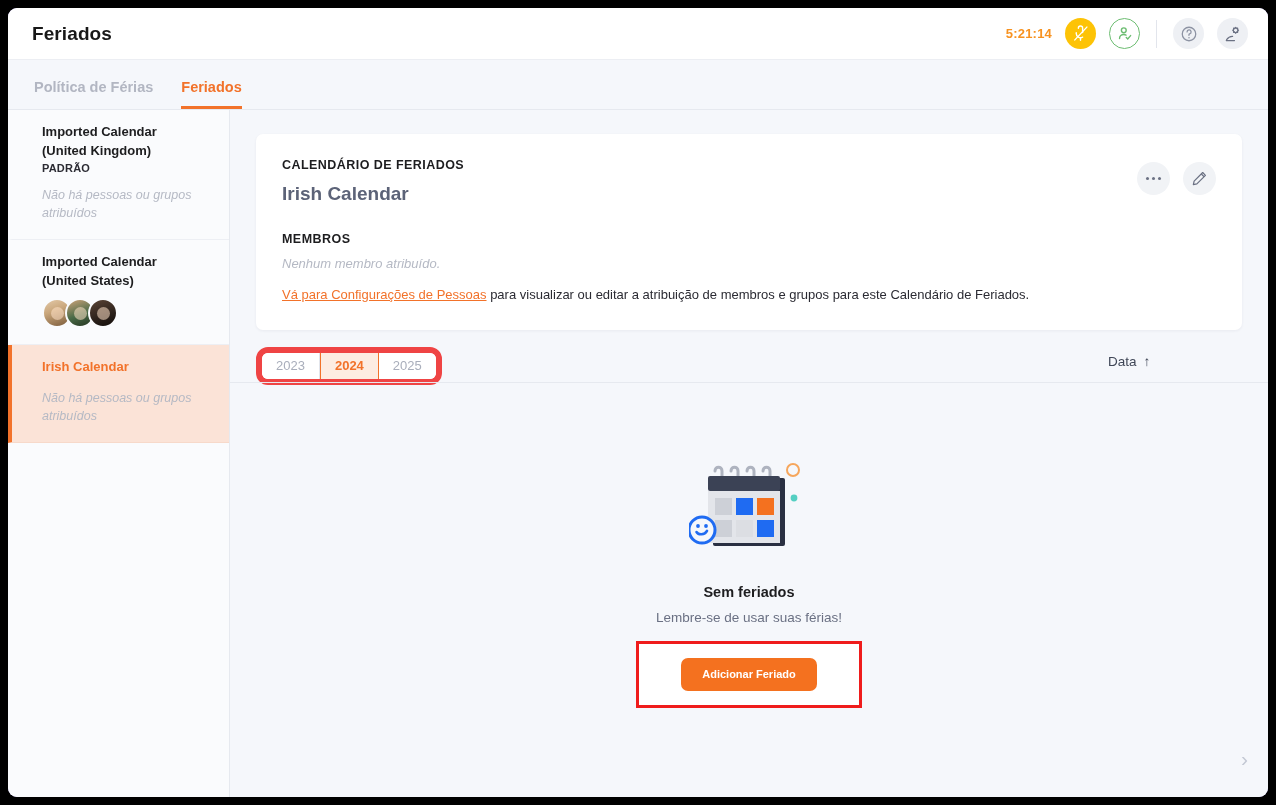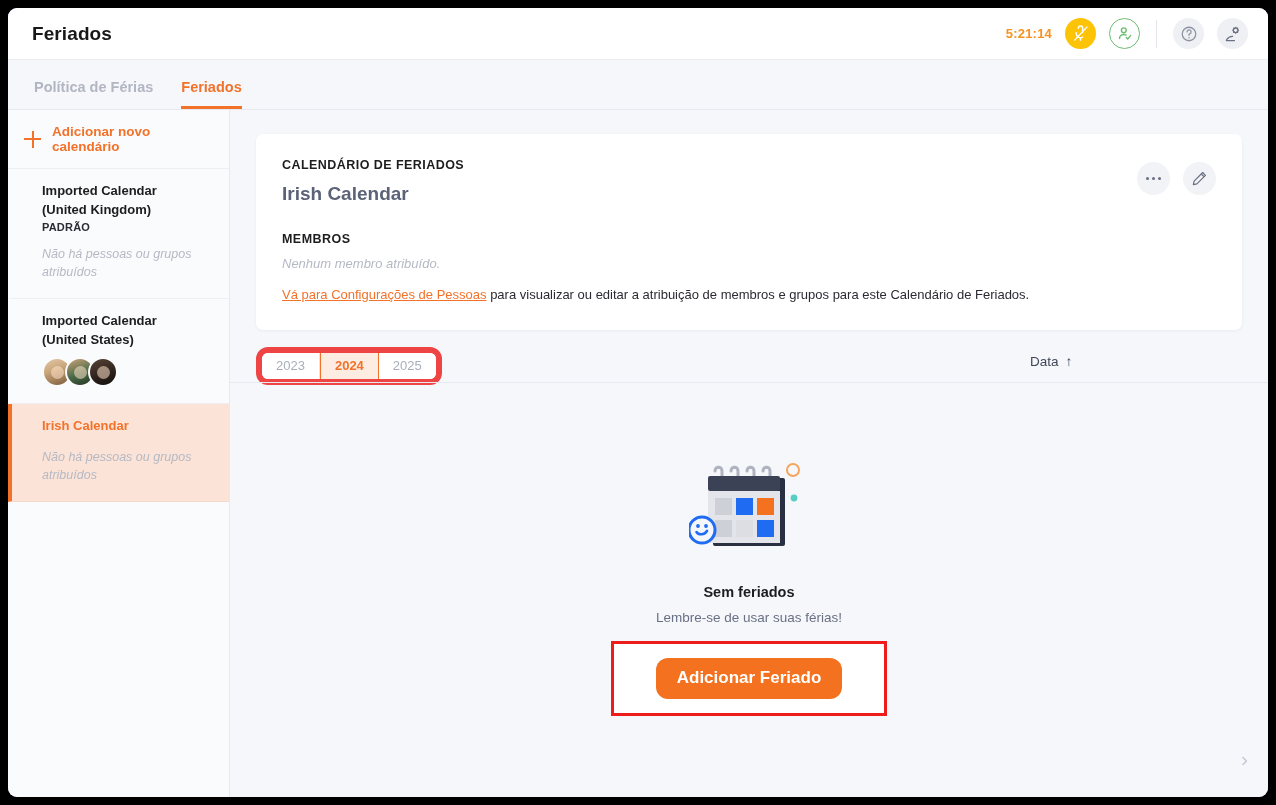--- a/index.html
+++ b/index.html
@@ -238,21 +238,21 @@
     padding: 5px 14px 6px;
     font-size: 13px; color: #a9aebb; background: #fff;
     border-right: 1px solid #e2e5ec; cursor: pointer;
   }
   .yearbtn:last-child { border-right: none; }
   .yearbtn.active {
     background: #fdece2; color: #f2722a; font-weight: bold;
     border-left: 1px solid #f2722a; border-right: 1px solid #f2722a;
   }
   .col-data {
-    position: absolute; left: 800px; top: 24px;
+    position: absolute; left: 878px; top: 24px;
     font-size: 13.5px; color: #3f4656;
     display: flex; align-items: center; gap: 7px;
   }
   .toolbar-rule {
     position: absolute; left: 0; right: 0; bottom: 0;
     height: 1px; background: #e6e9ef;
   }
 
   
   .empty {
@@ -267,23 +267,23 @@
     margin-top: 10px; font-size: 13.5px; color: #6a7083;
   }
   .redbox {
     margin-top: 16px;
     border: 3px solid #ef1c1c;
     background: #fff;
     padding: 14px 42px;
   }
   .add-btn {
     background: #f4711f; color: #fff;
-    border: none; border-radius: 12px;
+    border: none; border-radius: 7px;
     font-family: "Liberation Sans", sans-serif;
-    font-size: 17px; font-weight: bold;
+    font-size: 11px; font-weight: bold;
     padding: 10px 21px 11px;
     cursor: pointer;
     text-align: center;
   }
 
   .chev-next {
     position: absolute; right: 20px; bottom: 28px;
     color: #c3c8d4; font-size: 21px; cursor: pointer;
     line-height: 1;
   }
@@ -339,24 +339,20 @@
 
   <div class="tabbar">
     <div class="tab">Política de Férias</div>
     <div class="tab active">Feriados</div>
   </div>
 
   <div class="body">
 
     <div class="sidebar">
 
-      <div class="add-cal">
-        <span class="plus"></span>
-        <span class="add-cal-label">Adicionar novo calendário</span>
-      </div>
 
       <div class="cal-item">
         <div class="cal-name">Imported Calendar (United Kingdom)</div>
         <div class="cal-default">PADRÃO</div>
         <div class="cal-empty">Não há pessoas ou grupos atribuídos</div>
       </div>
 
       <div class="cal-item">
         <div class="cal-name">Imported Calendar (United States)</div>
         <div class="avatars">

